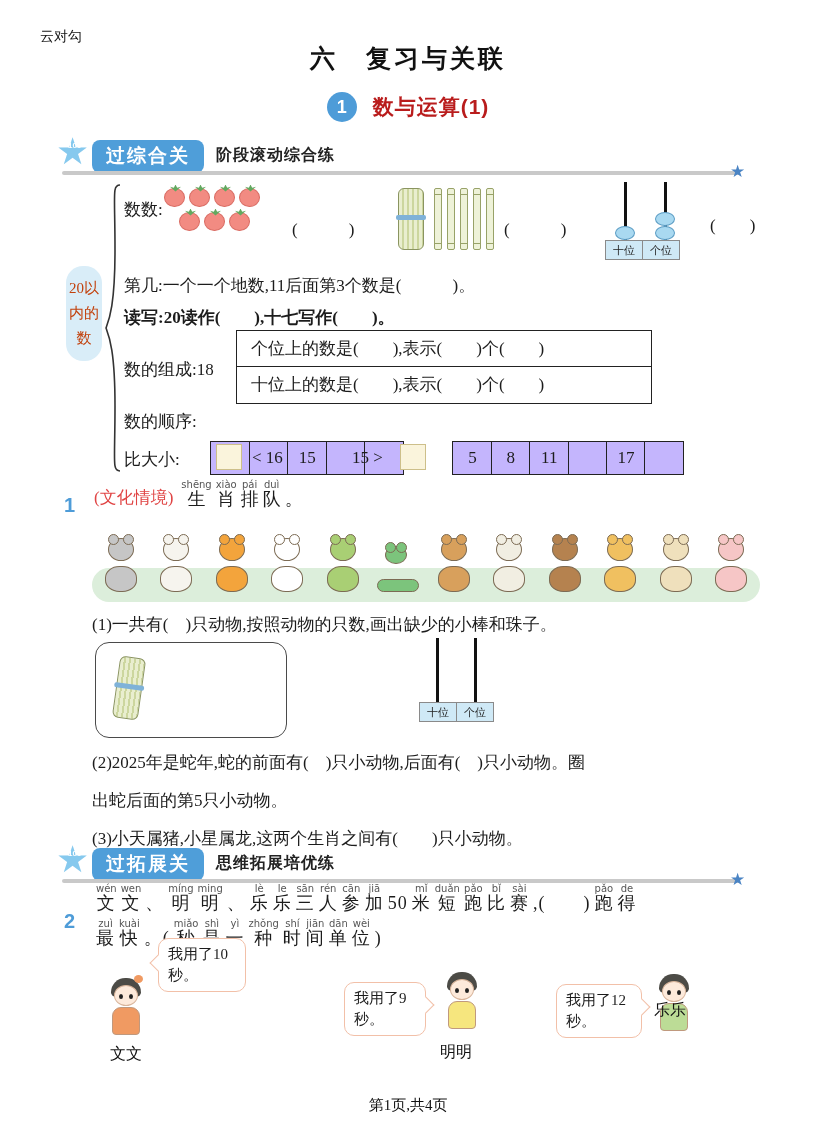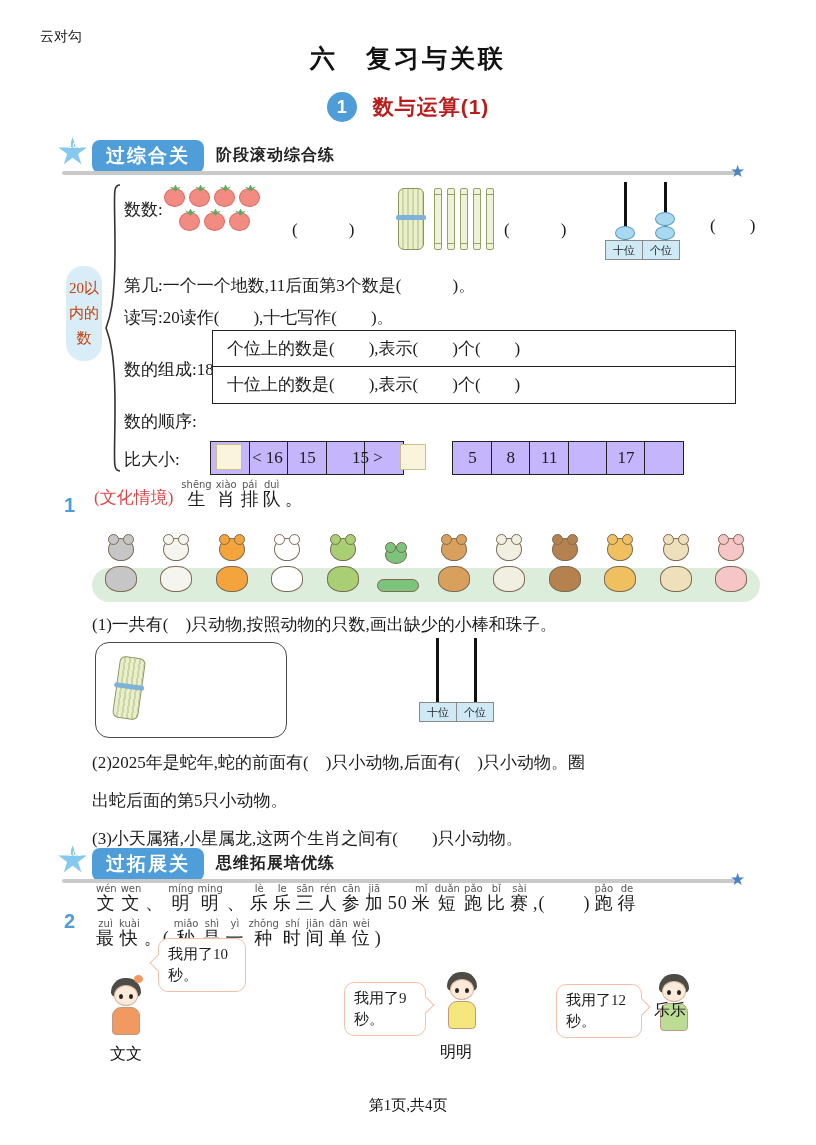--- a/index.html
+++ b/index.html
@@ -53,21 +53,21 @@
   .stick::before { content:""; position:absolute; left:0; right:0; top:5px; border-top:1px solid #98a268; }
   .stick::after  { content:""; position:absolute; left:0; right:0; bottom:5px; border-top:1px solid #98a268; }
 
   .abacus { position:absolute; }
   .rod { position:absolute; width:3px; background:#111; }
   .bead { position:absolute; width:20px; height:14px; background:#a9d9f1; border:1px solid #5a9cc4; border-radius:50%; }
   .abase { position:absolute; display:flex; }
   .abase .acell { width:38px; height:20px; border:1px solid #8a8a8a; margin-left:-1px; background:#cfe9f6;
                   font-size:11px; text-align:center; line-height:18px; color:#222; }
 
-  .comp-table { position:absolute; left:88px; top:148px; width:524px; border:1.6px solid #222; background:#fff; }
+  .comp-table { position:absolute; left:112px; top:148px; width:416px; border:1.6px solid #222; background:#fff; }
   .comp-row { height:36px; line-height:36px; padding-left:14px; }
   .comp-row:first-child { border-bottom:1.6px solid #222; }
 
   .cells { position:absolute; top:222px; display:flex; }
   .cell { width:40px; height:34px; border:1.6px solid #222; margin-left:-1.6px; text-align:center; line-height:32px; background:#c4b5fd;margin-top:37px; }
 
   .cream { position:absolute; width:26px; height:26px; background:#faf4dc; border:1px solid #cdbf8a; }
 
   
   .q-num { position:absolute; color:#4e9cd8; font:bold 20px "Liberation Sans",sans-serif; }
@@ -177,21 +177,21 @@
         <span class="bead" style="left:49px;top:30px;"></span>
         <span class="bead" style="left:49px;top:44px;"></span>
         <div class="abase" style="left:0;top:58px;">
           <span class="acell">十位</span>
           <span class="acell">个位</span>
         </div>
       </div>
       <span class="blank" style="left:586px;top:32px;">(　　)</span>
 
       <span class="rlabel" style="left:0;top:92px;">第几:一个一个地数,11后面第3个数是(　　　)。</span>
-      <span class="rlabel" style="left:0;top:124px;">读写:20读作(　　),十七写作(　　)。</span>
+      <span class="rlabel" style="left:0;top:124px;font-weight:bold;">读写:20读作(　　),十七写作(　　)。</span>
 
       <span class="rlabel" style="left:0;top:176px;">数的组成:18</span>
       <div class="comp-table">
         <div class="comp-row">个位上的数是(　　),表示(　　)个(　　)</div>
         <div class="comp-row">十位上的数是(　　),表示(　　)个(　　)</div>
       </div>
 
       <span class="rlabel" style="left:0;top:228px;">数的顺序:</span>
       <div class="cells" style="left:88px;">
 

